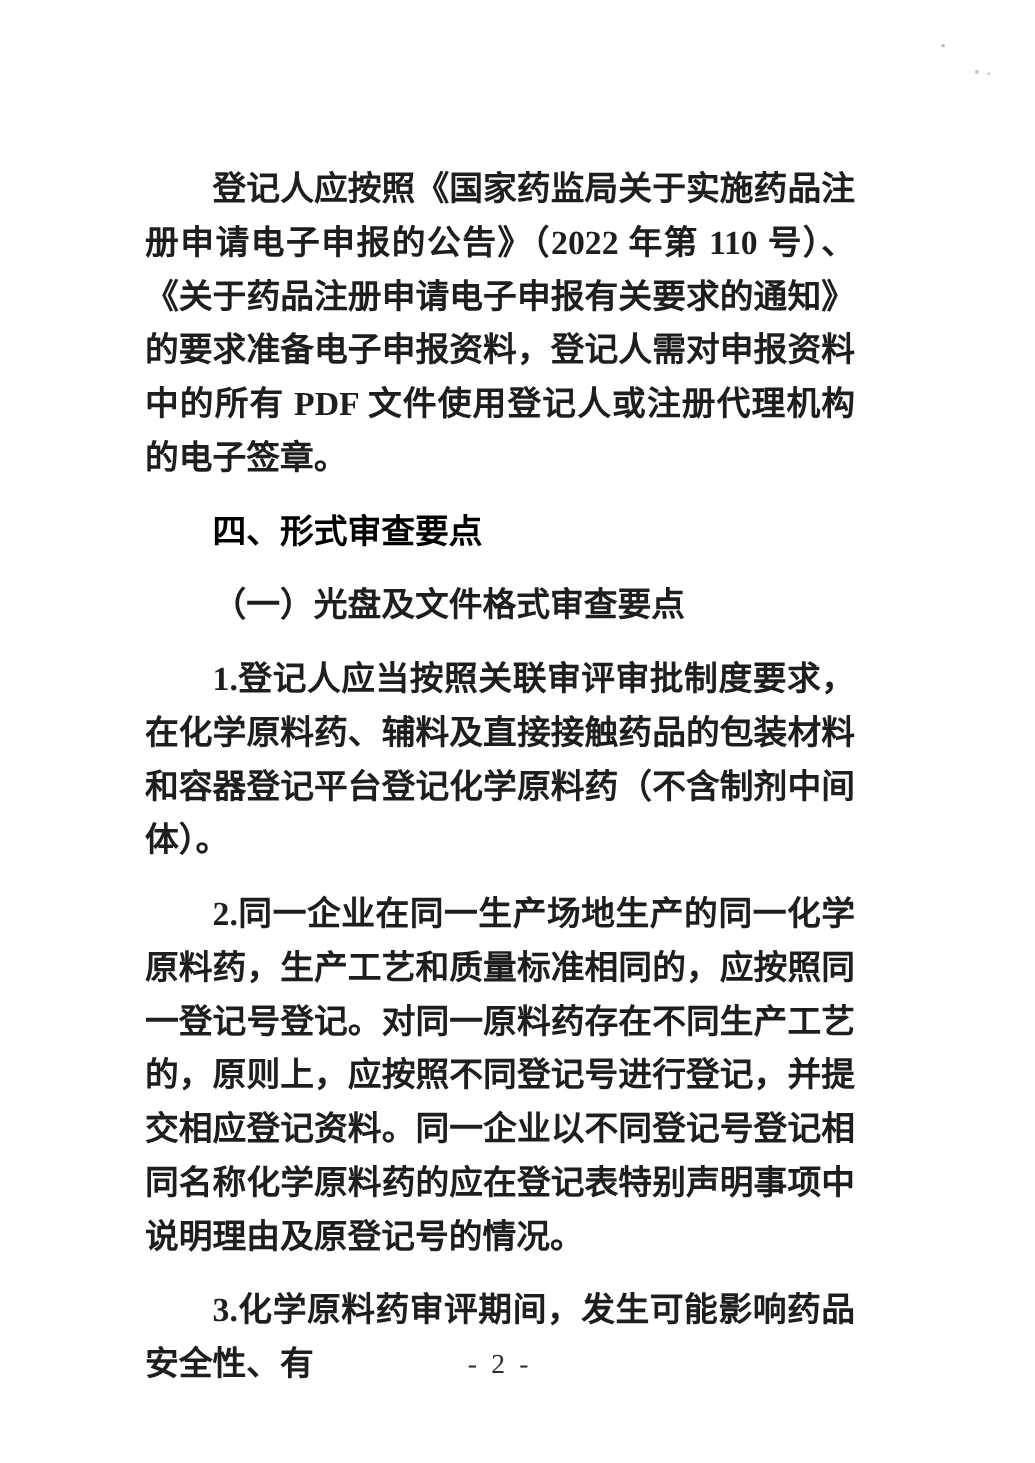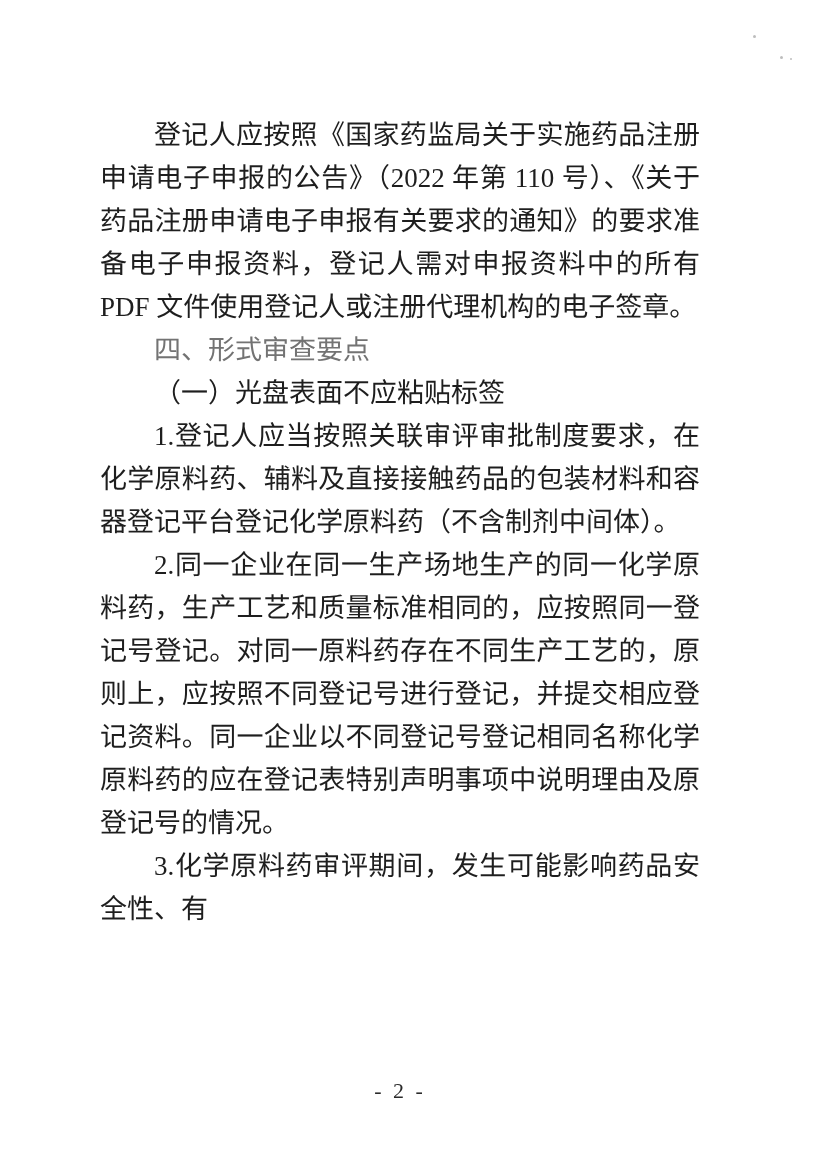--- a/index.html
+++ b/index.html
@@ -21,31 +21,31 @@
     top: 114px;
     width: 600px;
     font-family: "Liberation Serif", "DejaVu Serif", serif;
     font-size: 27px;
     line-height: 43px;
     color: #1e1e1e;
     text-align: justify;
     text-justify: inter-character;
   }
   .content p, .content h2, .content h3 {
-    margin: 0;
+    margin: 16px;
     padding: 0;
     text-indent: 2em;
-    font-weight: normal;
+    font-weight: bold;
   }
   .section-heading {
     font-family: "Liberation Sans", "DejaVu Sans", sans-serif;
     font-weight: bold;
     font-size: 27px;
     line-height: 43px;
-    color: #737373;
+    color: #000000;
   }
   .subsection-heading {
     font-family: "Liberation Serif", "DejaVu Serif", serif;
     font-size: 27px;
     line-height: 43px;
   }
   .page-number {
     position: absolute;
     left: 100px;
     top: 1078px;
@@ -75,21 +75,21 @@
   <span class="speck s1"></span>
   <span class="speck s2"></span>
   <span class="speck s3"></span>
 
   <main class="content">
 
     <p>登记人应按照《国家药监局关于实施药品注册申请电子申报的公告》（2022 年第 110 号）、《关于药品注册申请电子申报有关要求的通知》的要求准备电子申报资料，登记人需对申报资料中的所有 PDF 文件使用登记人或注册代理机构的电子签章。</p>
 
     <h2 class="section-heading">四、形式审查要点</h2>
 
-    <h3 class="subsection-heading">（一）光盘表面不应粘贴标签</h3>
+    <h3 class="subsection-heading">（一）光盘及文件格式审查要点</h3>
 
 
 
     <p>1.登记人应当按照关联审评审批制度要求，在化学原料药、辅料及直接接触药品的包装材料和容器登记平台登记化学原料药（不含制剂中间体）。</p>
 
     <p>2.同一企业在同一生产场地生产的同一化学原料药，生产工艺和质量标准相同的，应按照同一登记号登记。对同一原料药存在不同生产工艺的，原则上，应按照不同登记号进行登记，并提交相应登记资料。同一企业以不同登记号登记相同名称化学原料药的应在登记表特别声明事项中说明理由及原登记号的情况。</p>
 
     <p>3.化学原料药审评期间，发生可能影响药品安全性、有</p>
 
   </main>

